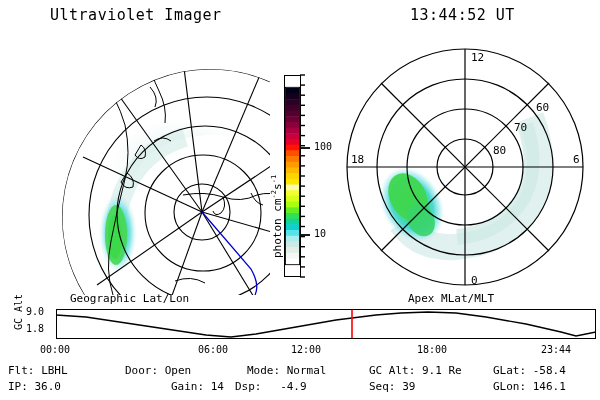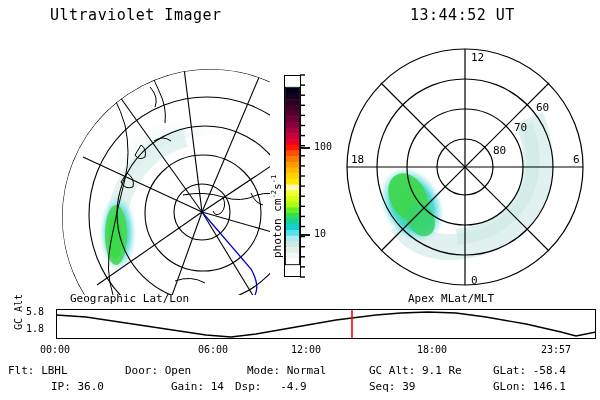--- a/index.html
+++ b/index.html
@@ -215,36 +215,36 @@
 
   <div class="abs txt" style="left:408px;top:292px;">Apex MLat/MLT</div>
   <div class="abs txt" style="left:70px;top:292px;">Geographic Lat/Lon</div>
 
   <div class="abs" style="left:13px;top:330px;">
     <div class="rot90 txt10" style="white-space:nowrap;">
       <span>GC</span>
       <span>Alt</span>
     </div>
   </div>
-  <div class="abs txt10" style="left:26px;top:306px;">5.8</div>
+  <div class="abs txt10" style="left:26px;top:306px;">9.0</div>
   <div class="abs txt10" style="left:26px;top:323px;">1.8</div>
 
   <div class="abs" style="left:56px;top:309px;">
     <svg width="540" height="30" viewBox="0 0 540 30">
       <rect x="0.5" y="0.5" width="539" height="29" fill="none" stroke="#000" stroke-width="1"></rect>
       <polyline points="0,6 30,8 70,14 110,20 150,26 175,28 200,25 240,18 280,11 320,6 345,4 372,3 400,4 430,8 470,15 505,23 520,27 540,23" fill="none" stroke="#000" stroke-width="1.4"></polyline>
       <line x1="296" y1="1" x2="296" y2="29" stroke="#ff0000" stroke-width="1.6"></line>
     </svg>
   </div>
 
   <div class="abs txt10" style="left:40px;top:344px;">00:00</div>
   <div class="abs txt10" style="left:166px;top:344px;margin-left:32px;">06:00</div>
   <div class="abs txt10" style="left:291px;top:344px;">12:00</div>
   <div class="abs txt10" style="left:417px;top:344px;">18:00</div>
-  <div class="abs txt10" style="left:541px;top:344px;">23:57</div>
+  <div class="abs txt10" style="left:541px;top:344px;">23:44</div>
 
   <div class="abs" style="left:8px;top:364px;width:592px;">
     <span class="txt" style="position:absolute;left:0px;">
       <span>Flt:</span>
       <span>LBHL</span>
     </span>
     <span class="txt" style="position:absolute;left:117px;">
       <span>Door:</span>
       <span>Open</span>
     </span>
@@ -256,21 +256,21 @@
       <span>GC Alt:</span>
       <span>9.1 Re</span>
     </span>
     <span class="txt" style="position:absolute;left:485px;">
       <span>GLat:</span>
       <span>-58.4</span>
     </span>
   </div>
 
   <div class="abs" style="left:8px;top:380px;width:592px;">
-    <span class="txt" style="position:absolute;left:0px;margin-left:43px;">
+    <span class="txt" style="position:absolute;left:0px;">
       <span>IP:</span>
       <span>36.0</span>
     </span>
     <span class="txt" style="position:absolute;left:117px;margin-left:46px;">
       <span>Gain:</span>
       <span>14</span>
     </span>
     <span class="txt" style="position:absolute;left:227px;">
       <span>Dsp:</span>
       <span style="margin-left:12px;">-4.9</span>

